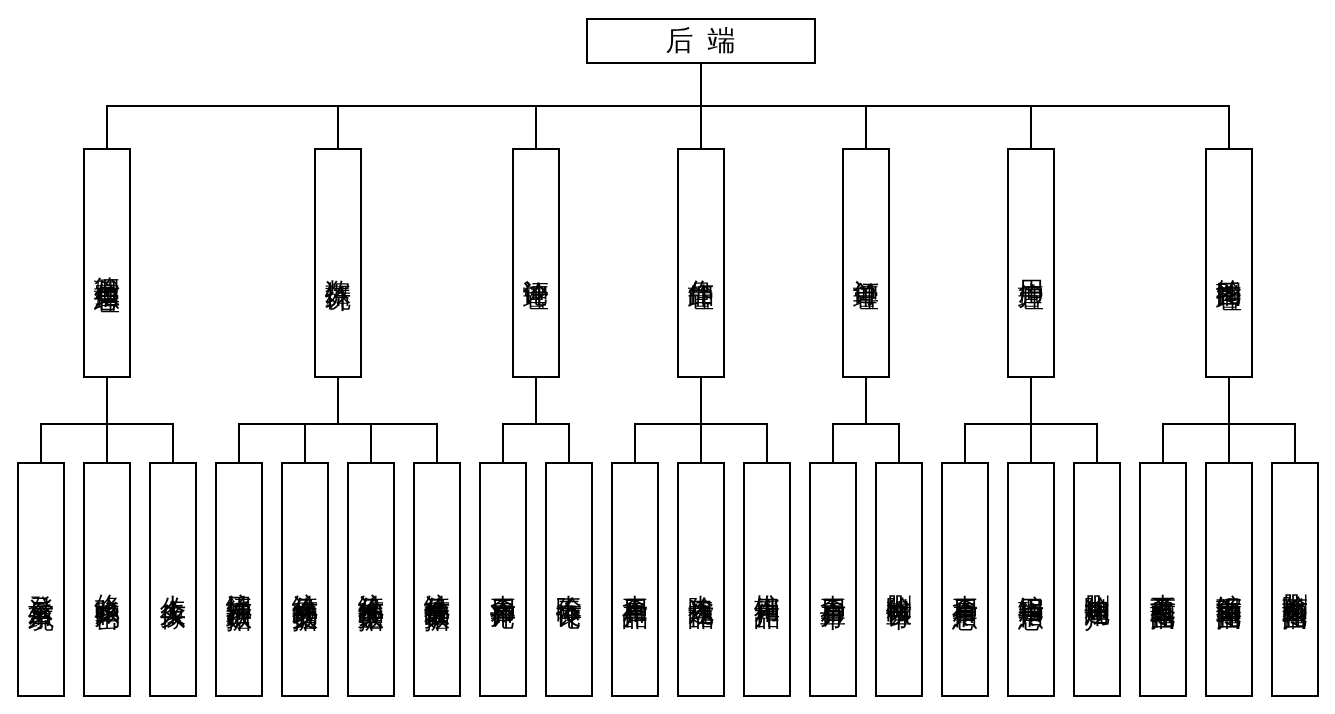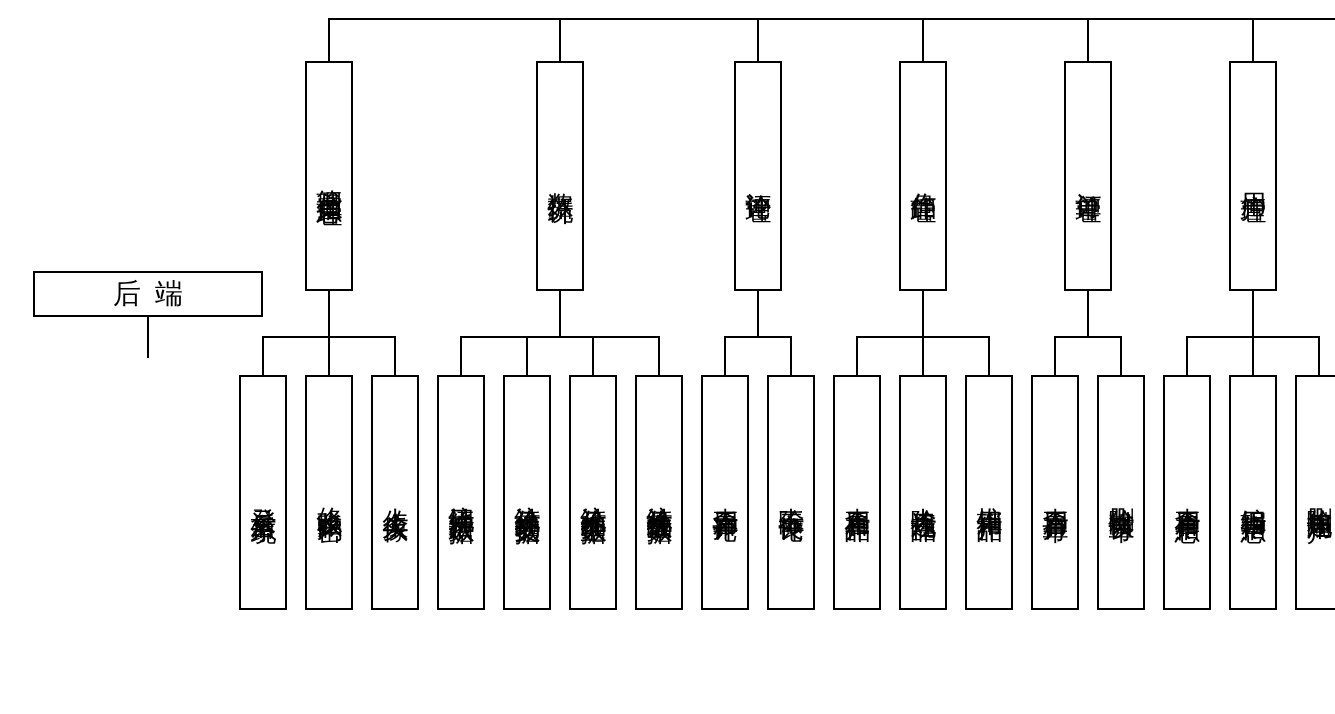--- a/index.html
+++ b/index.html
@@ -10,22 +10,21 @@
     height: 714px;
     overflow: hidden;
     font-family: "Liberation Serif", "DejaVu Serif", serif;
     color: #000000;
   }
   .tree {
     box-sizing: border-box;
     width: 1335px;
     padding-top: 18px;
     display: flex;
-    flex-direction: row;
-    align-items: center;
+    flex-direction: column;
   }
   
   .root-col {
     display: flex;
     flex-direction: column;
     align-items: center;
     transform: translateX(33px);
   }
   .root-box {
     box-sizing: border-box;

